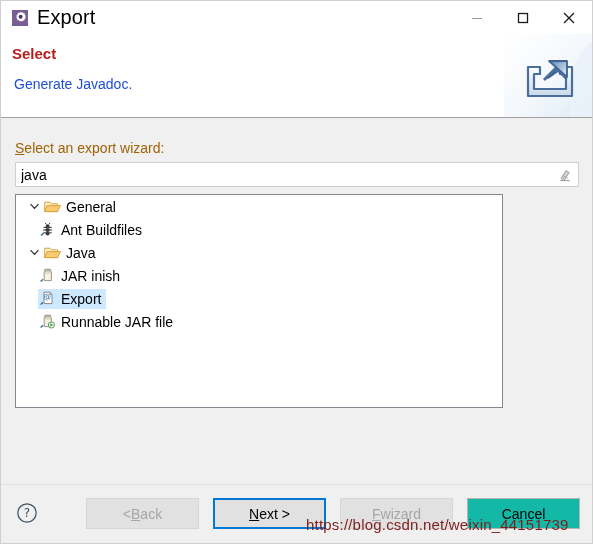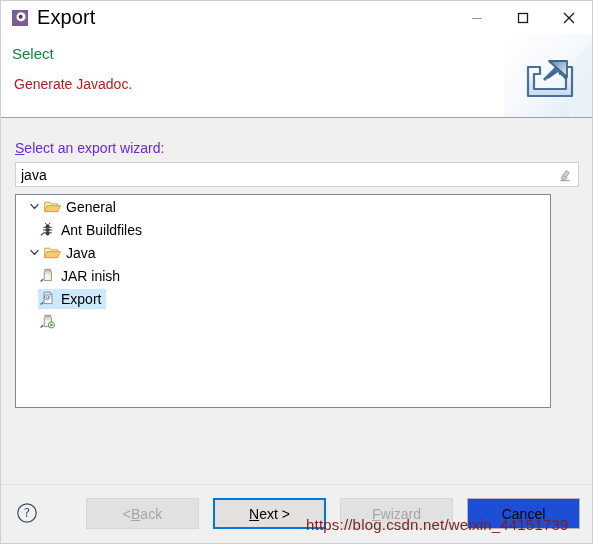--- a/index.html
+++ b/index.html
@@ -64,50 +64,50 @@
     height: 84px;
     position: relative;
     flex: 0 0 auto;
     box-sizing: border-box;
   }
   .header-title {
     position: absolute;
     left: 11px;
     top: 11px;
     font-size: 15px;
-    font-weight: normal;
-    color: #15803d;
+    font-weight: bold;
+    color: #b91c1c;
   }
   .header-desc {
     position: absolute;
     left: 13px;
     top: 42px;
     font-size: 14px;
-    color: #b91c1c;
+    color: #1d4ed8;
   }
   .header-icon {
     position: absolute;
     right: 0px;
     top: 0px;
     width: 88px;
     height: 83px;
   }
 
   
   .body {
     flex: 1 1 auto;
     position: relative;
     background: #f0f0f0;
   }
   .field-label {
     position: absolute;
     left: 14px;
     top: 22px;
     font-size: 14px;
-    color: #6d28d9;
+    color: #a16207;
   }
   .u { text-decoration: underline; }
 
   .search-wrap {
     position: absolute;
     left: 14px;
     top: 44px;
     width: 564px;
     height: 25px;
     background: #ffffff;
@@ -134,21 +134,21 @@
     flex: 0 0 auto;
     display: flex;
     align-items: center;
     justify-content: center;
   }
 
   .tree {
     position: absolute;
     left: 14px;
     top: 76px;
-    width: 536px;
+    width: 488px;
     height: 214px;
     background: #ffffff;
     border: 1px solid #828790;
     box-sizing: border-box;
     overflow: hidden;
   }
   .tree-row {
     height: 23px;
     display: flex;
     align-items: center;
@@ -228,21 +228,21 @@
   .btn.disabled {
     color: #a6a6a6;
     background: #e1e1e1;
     border: 1px solid #d6d6d6;
   }
   .btn.default {
     border: 2px solid #0078d7;
     background: #e1e1e1;
   }
   .btn.plain {
-    background: #1d4ed8;
+    background: #14b8a6;
     border: 1px solid #b4b4b4;
   }
 
   .watermark {
     position: absolute;
     left: 306px;
     top: 516px;
     font-size: 15px;
     color: #7f1d1d;
     letter-spacing: .2px;
@@ -415,20 +415,21 @@
           <span class="tree-icon">
             <svg width="17" height="15" viewBox="0 0 17 15">
               <path d="M1.6 13.6 L4.2 11.2" stroke="#2f6f9f" stroke-width="1.4" fill="none"></path>
               <path d="M6.0 1.4 L11.6 1.4 L11.6 3.0 L12.4 3.8 L12.4 12.6 L5.2 12.6 L5.2 3.8 L6.0 3.0 Z" fill="#f7f3e4" stroke="#9a9588" stroke-width="1" stroke-linejoin="round"></path>
               <path d="M5.2 5.0 L12.4 5.0" stroke="#c8c2ad" stroke-width="0.9"></path>
               <path d="M6.0 1.4 L11.6 1.4 L11.6 3.0 L6.0 3.0 Z" fill="#e6dfc8" stroke="#9a9588" stroke-width="0.9"></path>
               <circle cx="12.4" cy="11.0" r="3.0" fill="#ffffff" stroke="#3c8c3c" stroke-width="0.9"></circle>
               <path d="M11.3 9.3 L14.2 11.0 L11.3 12.7 Z" fill="#3c9b3c"></path>
             </svg>
           </span>
+          <span class="tree-label">Runnable JAR file</span>
         </span>
       </div>
 
     </div>
   </div>
 
   <div class="footer">
     <span class="help-btn">
       <svg width="22" height="22" viewBox="0 0 22 22">
         <circle cx="11" cy="11" r="9.2" fill="none" stroke="#3d5068" stroke-width="1.2"></circle>

